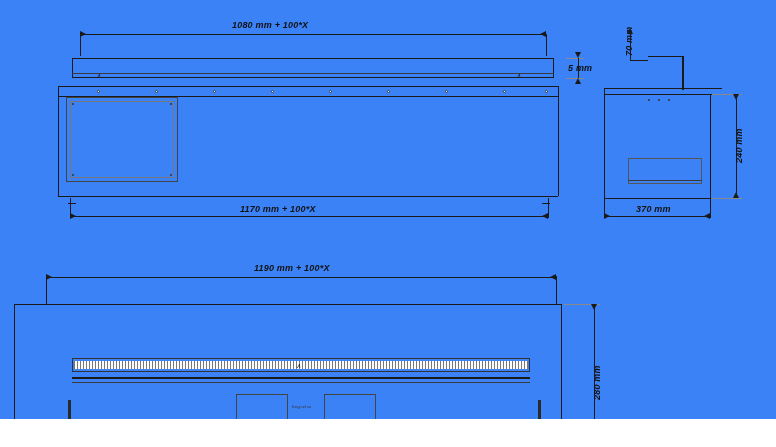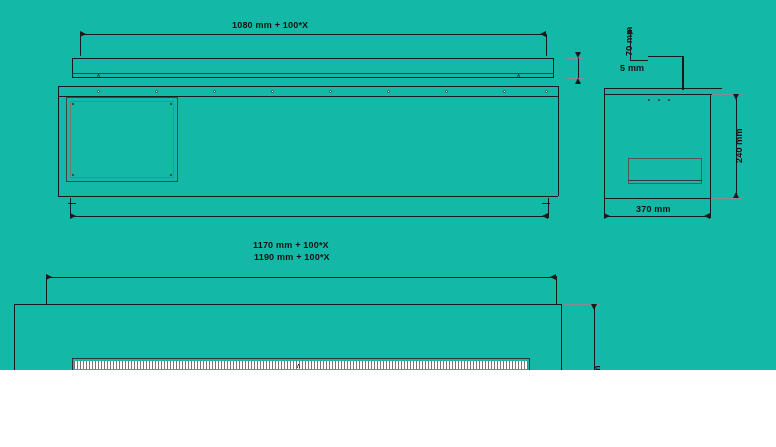--- a/index.html
+++ b/index.html
@@ -6,23 +6,24 @@
     margin: 0;
     padding: 0;
     background: #ffffff;
   }
   body {
     font-family: "Liberation Sans", sans-serif;
   }
   #sheet {
     position: relative;
     width: 776px;
-    height: 370px;
-    background: #14b8a6;
+    height: 419px;
+    background: #3b82f6;
     overflow: hidden;
+    font-style: italic;
   }
   .ln {
     position: absolute;
     background: #1a1a1a;
   }
   .h { height: 1px; }
   .v { width: 1px; }
   .thin { background: #3a3a3a; }
   .light { background: #8a8a8a; }
   .dim {
@@ -143,30 +144,30 @@
     <div class="sdot" style="left:170px; top:174px;"></div>
 
     <div class="ln h" style="left:68px; top:203px; width:8px;"></div>
     <div class="ln h" style="left:542px; top:203px; width:8px;"></div>
 
     <div class="ln v" style="left:70px; top:198px; height:20px;"></div>
     <div class="ln v" style="left:548px; top:198px; height:20px;"></div>
     <div class="ln h" style="left:70px; top:216px; width:478px;"></div>
     <div class="arrow arr-r" style="left:70px; top:213px;"></div>
     <div class="arrow arr-l" style="left:542px; top:213px;"></div>
-    <div class="dim" style="left:253px; top:204px;margin-top:36px;">1170 mm + 100*X</div>
+    <div class="dim" style="left:240px; top:204px;">1170 mm + 100*X</div>
   </div>
 
   <div>
     <div class="ln h light" style="left:566px; top:58px; width:18px;"></div>
     <div class="ln h light" style="left:566px; top:78px; width:18px;"></div>
     <div class="ln v" style="left:578px; top:58px; height:20px;"></div>
     <div class="arrow arr-d" style="left:575px; top:52px;"></div>
     <div class="arrow arr-u" style="left:575px; top:78px;"></div>
-    <div class="dim" style="left:620px; top:63px;">5 mm</div>
+    <div class="dim" style="left:568px; top:63px;">5 mm</div>
   </div>
 
   <div>
 
     <div class="dim vert" style="left:624px; top:56px;">70 mm</div>
     <div class="ln v" style="left:630px; top:30px; height:30px;"></div>
     <div class="arrow arr-u" style="left:627px; top:28px;"></div>
     <div class="ln h" style="left:630px; top:60px; width:18px;"></div>
     <div class="ln h" style="left:648px; top:56px; width:34px;"></div>
 
@@ -200,21 +201,21 @@
     <div class="dim" style="left:636px; top:204px;">370 mm</div>
   </div>
 
   <div>
 
     <div class="ln v" style="left:46px; top:276px; height:28px;"></div>
     <div class="ln v" style="left:556px; top:276px; height:28px;"></div>
     <div class="ln h" style="left:46px; top:277px; width:510px;"></div>
     <div class="arrow arr-r" style="left:46px; top:274px;"></div>
     <div class="arrow arr-l" style="left:550px; top:274px;"></div>
-    <div class="dim" style="left:254px; top:252px;">1190 mm + 100*X</div>
+    <div class="dim" style="left:254px; top:263px;">1190 mm + 100*X</div>
 
     <div class="box" style="left:14px; top:304px; width:548px; height:138px;"></div>
 
     <div class="box thinb" style="left:72px; top:358px; width:458px; height:14px; border-color:#333;"></div>
     <div class="hatch" style="left:74px; top:361px; width:454px; height:8px;"></div>
     <div class="ln h" style="left:72px; top:377px; width:458px; height:2px;"></div>
     <div class="ln h thin" style="left:72px; top:382px; width:458px;"></div>
     <div class="vnotch" style="left:296px; top:362px;">∧</div>
 
     <div class="ln v" style="left:68px; top:400px; height:42px; width:3px; background:#2a2a2a;"></div>

